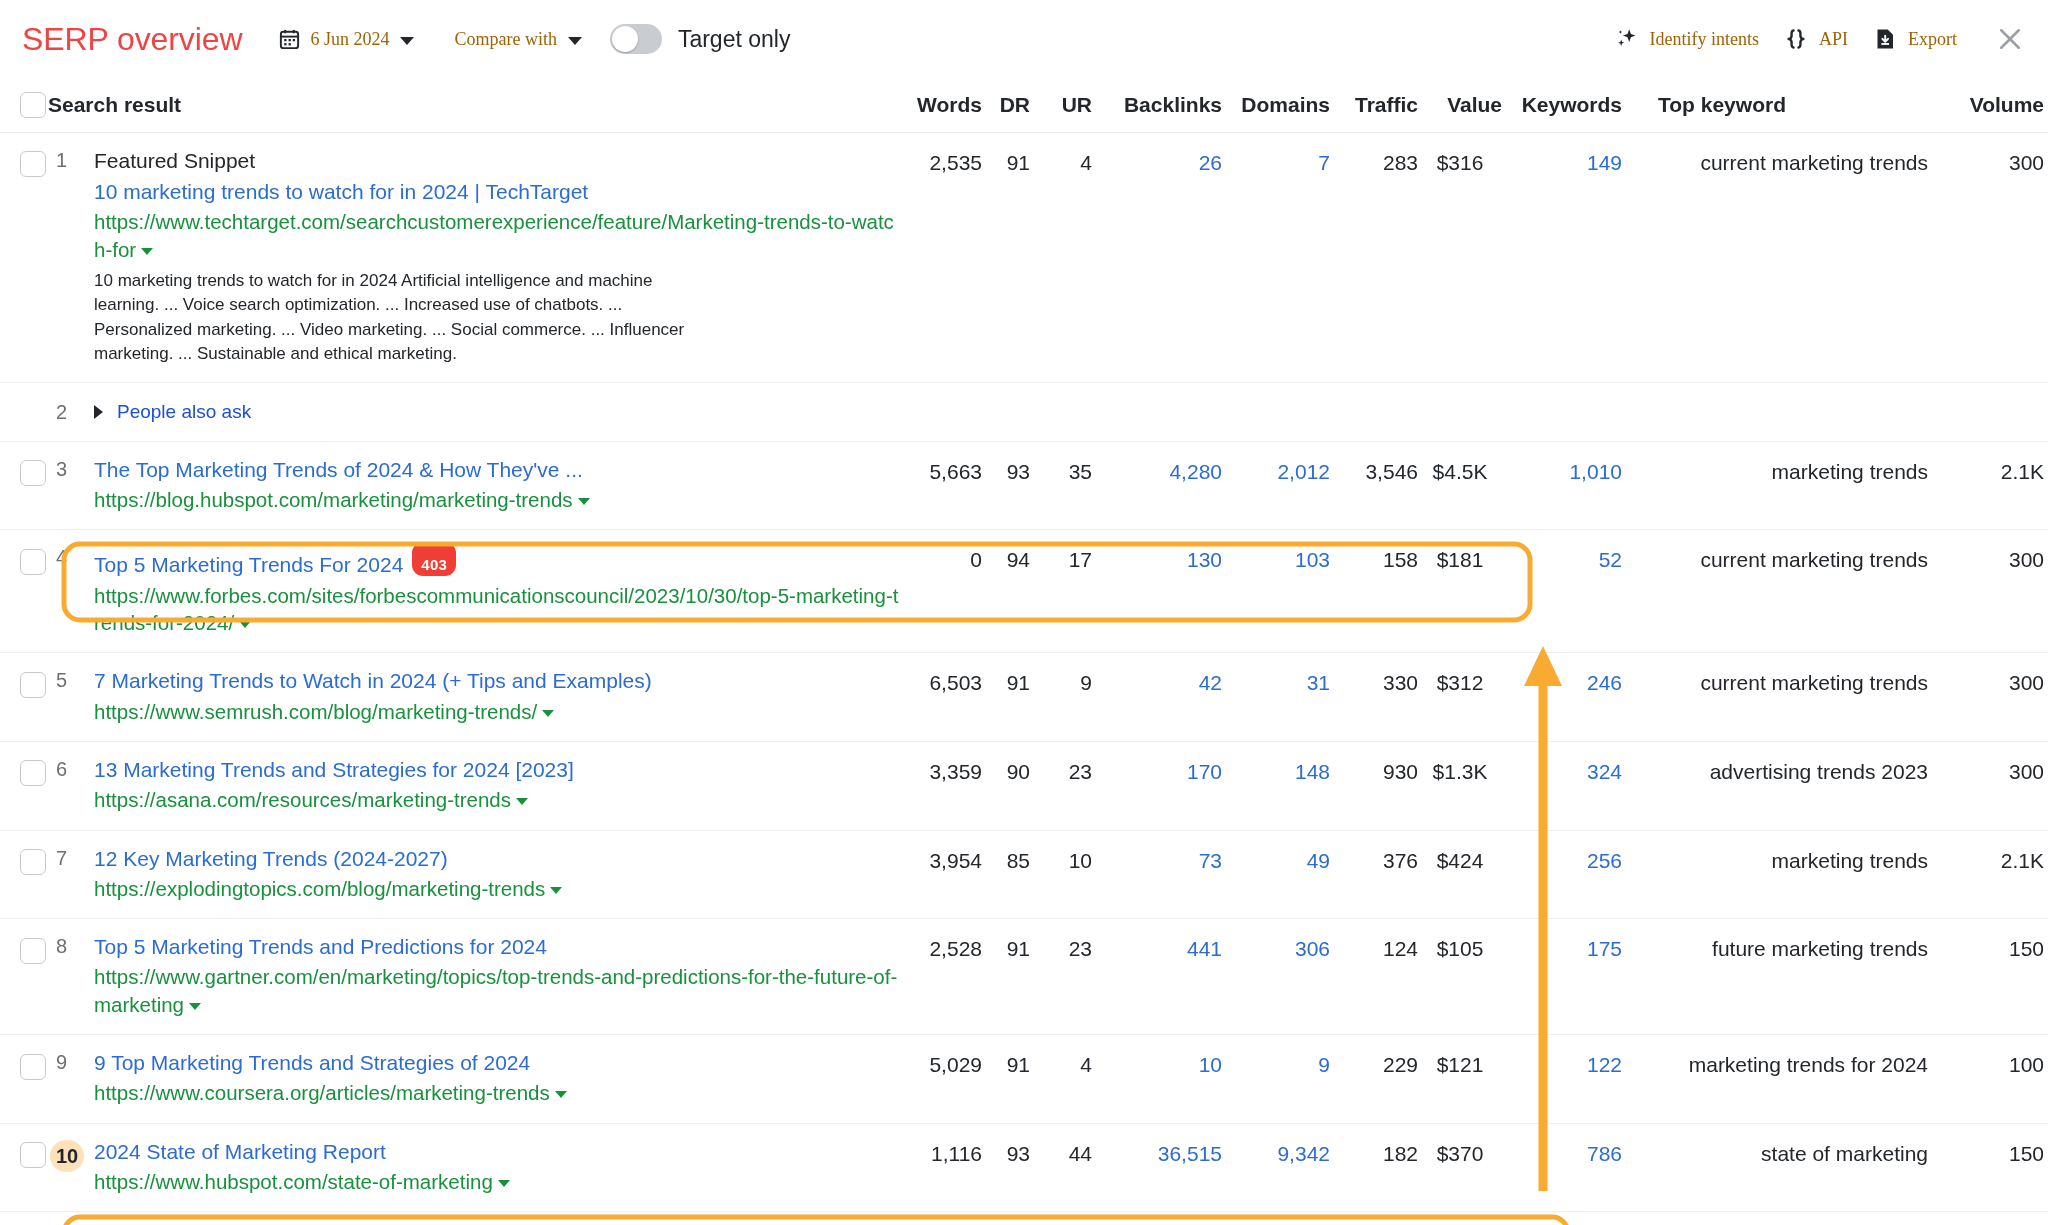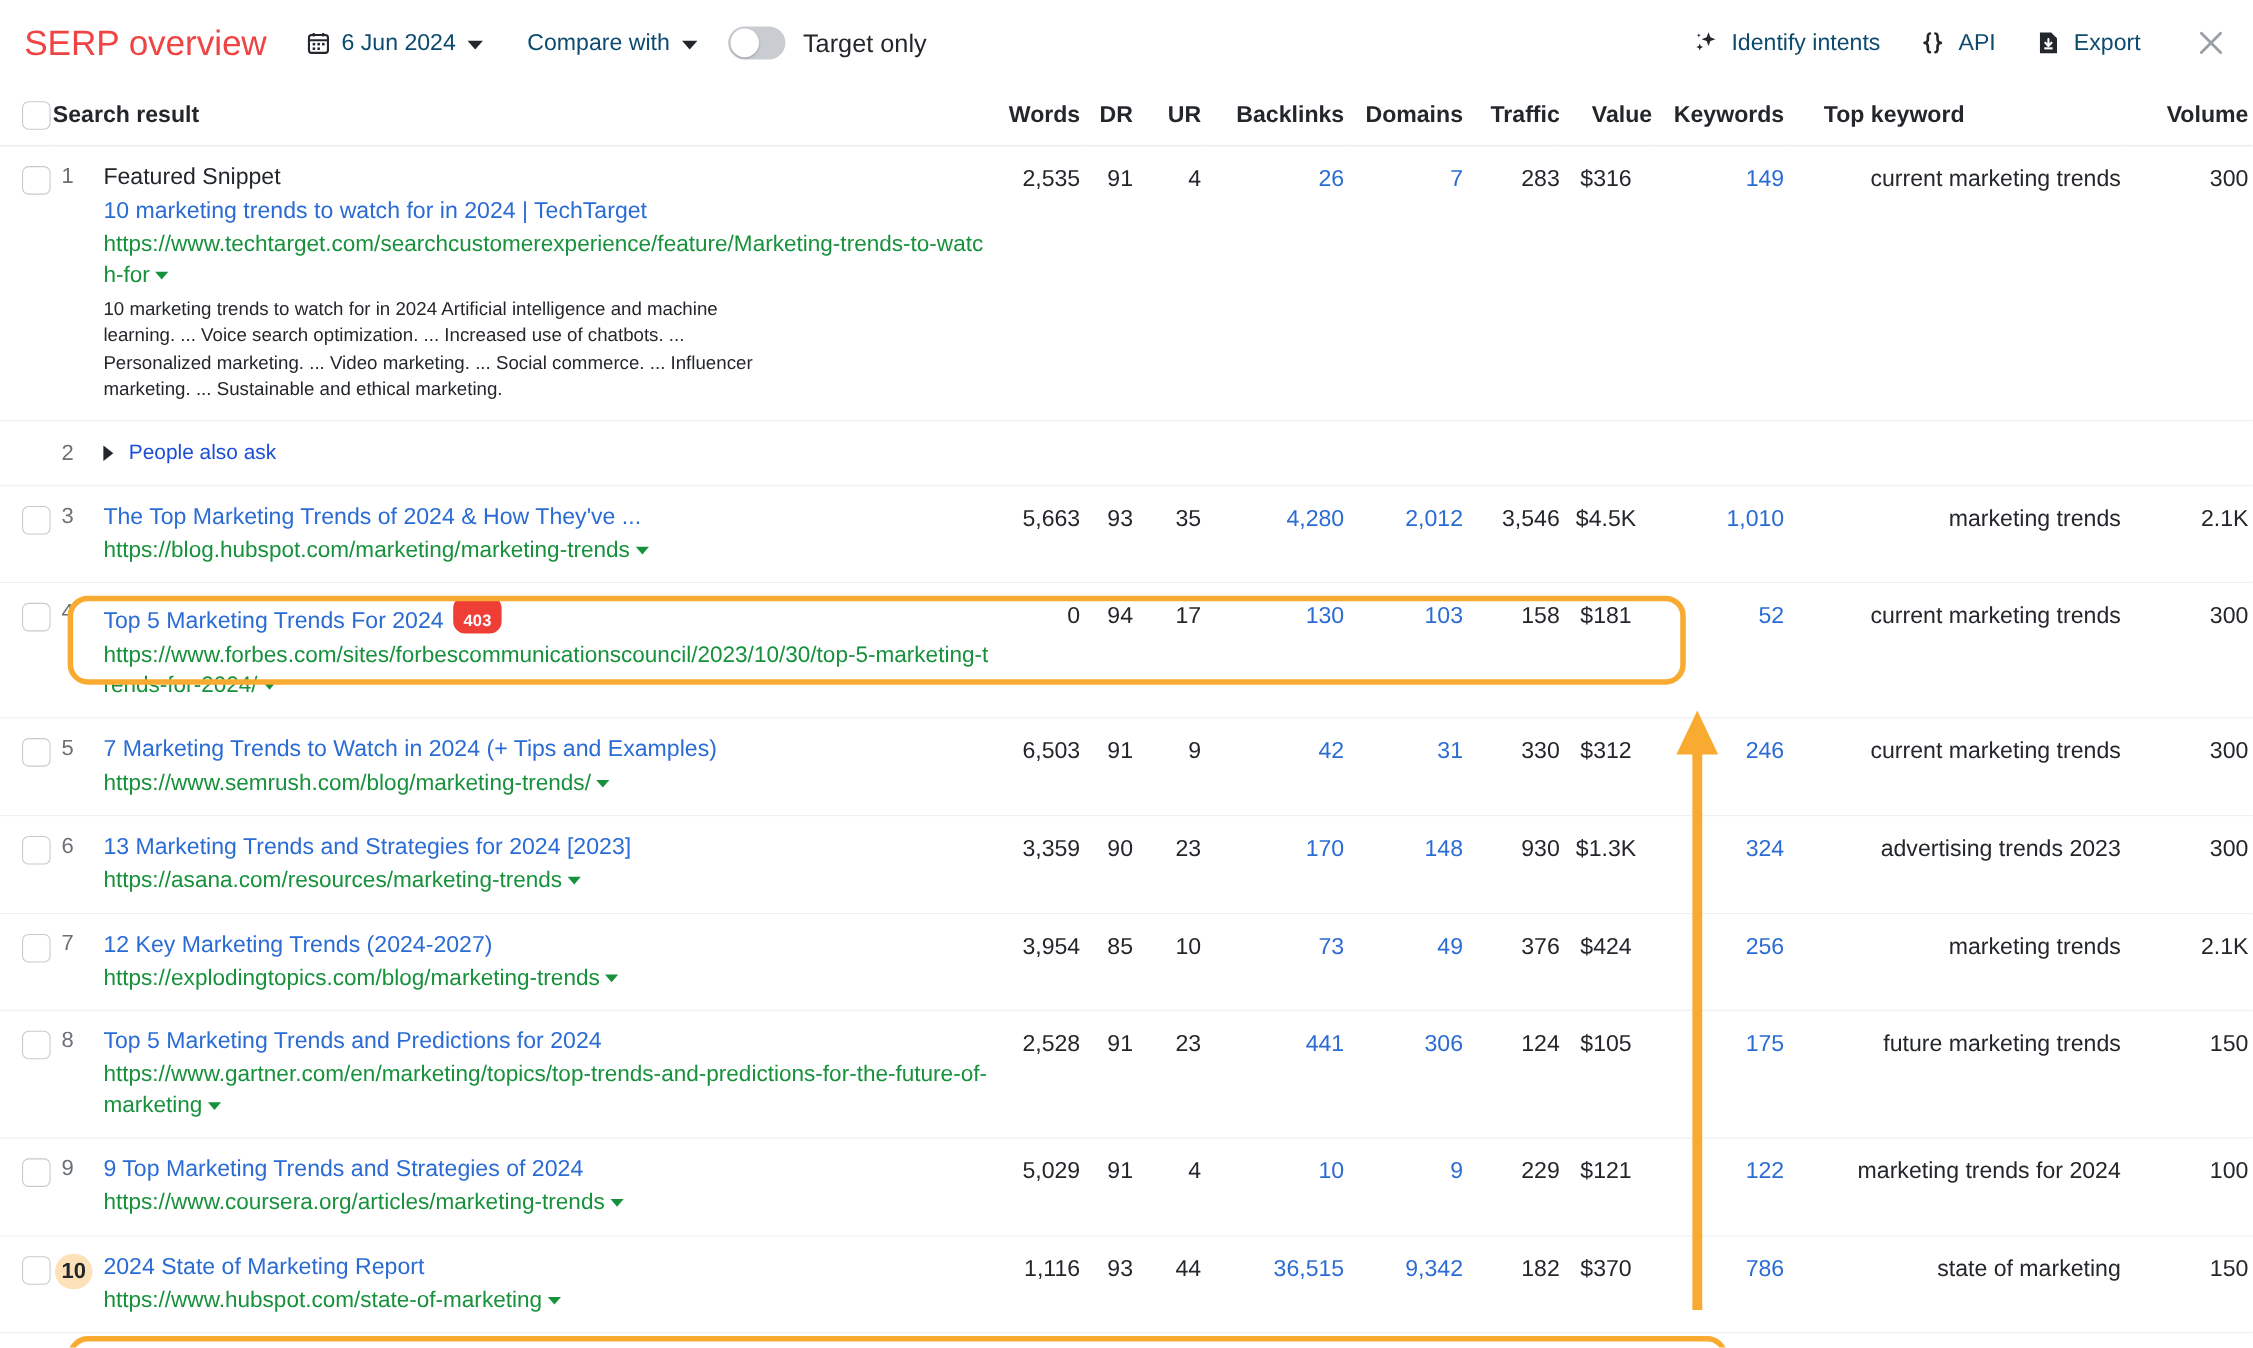--- a/index.html
+++ b/index.html
@@ -26,24 +26,25 @@
     font-weight: normal;
     color: #ef4444;
     letter-spacing: -0.1px;
     margin-right: 36px;
     white-space: nowrap;
   }
   .hdr-ctl {
     display: flex;
     align-items: center;
     gap: 9px;
-    font-size: 21px;
-    color: #0c4a6e;
+    font-size: 18px;
+    color: #a16207;
     white-space: nowrap;
     cursor: pointer;
+    font-family: Liberation Serif, serif;
   }
   .hdr-gap-1 { margin-right: 40px; }
   .hdr-gap-2 { margin-right: 28px; }
   .caret {
     display: inline-block;
     width: 0; height: 0;
     border-left: 7px solid transparent;
     border-right: 7px solid transparent;
     border-top: 8px solid #23262a;
     margin-left: 2px;
@@ -66,21 +67,21 @@
     border-radius: 50%;
     background: #fff;
     box-shadow: 0 1px 2px rgba(0,0,0,.25);
   }
   .toggle-label { font-size: 23px; color: #23262a; margin-left: 16px; white-space: nowrap; }
 
   .hdr-right {
     margin-left: auto;
     display: flex;
     align-items: center;
-    gap: 36px;
+    gap: 25px;
   }
   .hdr-right .hdr-ctl { gap: 11px; }
   .icon-sparkle { width: 24px; height: 24px; display: block; }
   .icon-braces  { width: 24px; height: 24px; display: block; }
   .icon-export  { width: 24px; height: 24px; display: block; }
   .icon-close   { width: 28px; height: 28px; display: block; }
   .close-btn { margin-left: 14px; cursor: pointer; }
 
   
   .table-wrap { position: relative; }

